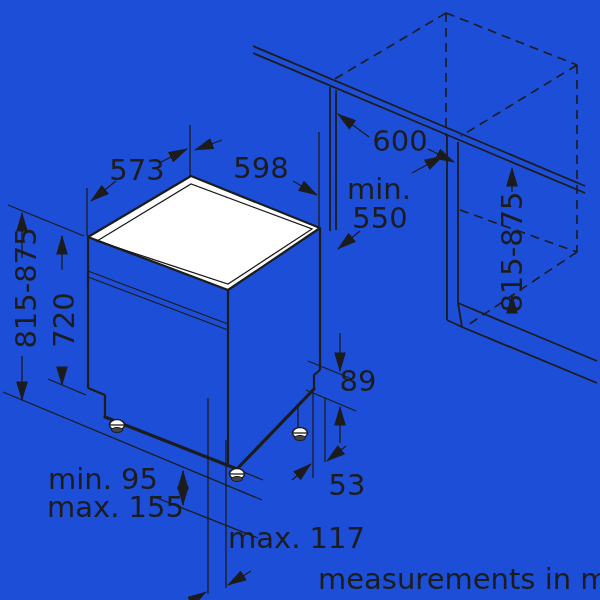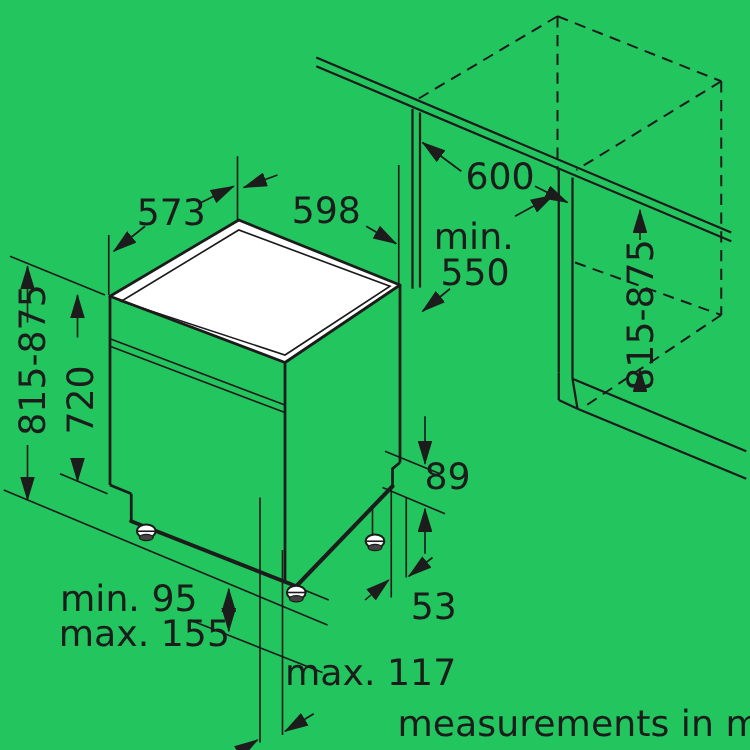--- a/index.html
+++ b/index.html
@@ -1,16 +1,16 @@
 <!DOCTYPE html>
 <html><head>
 <meta charset="utf-8">
 <style>
   html,body{margin:0;padding:0;background:#ffffff;}
-  .stage{width:600px;height:600px;position:relative;background:#22c55e;overflow:hidden;}
+  .stage{width:600px;height:600px;position:relative;background:#1d4ed8;overflow:hidden;}
   svg{display:block;}
   .thin{stroke:#1c1c1c;stroke-width:1.3;fill:none;}
   .med{stroke:#1c1c1c;stroke-width:1.8;fill:none;}
   .edge{stroke:#1c1c1c;stroke-width:2.2;fill:none;}
   .bold{stroke:#1c1c1c;stroke-width:3.2;fill:none;stroke-linecap:round;}
   .dash{stroke:#1c1c1c;stroke-width:1.6;fill:none;stroke-dasharray:9 6;}
   .face{fill:#ffffff;stroke:#1c1c1c;stroke-width:2.2;stroke-linejoin:round;}
   .foot{fill:#ffffff;stroke:#1c1c1c;stroke-width:1.6;}
   .footbase{fill:#444;stroke:#1c1c1c;stroke-width:1;}
   text{font-family:"DejaVu Sans","Liberation Sans",sans-serif;fill:#1c1c1c;}

